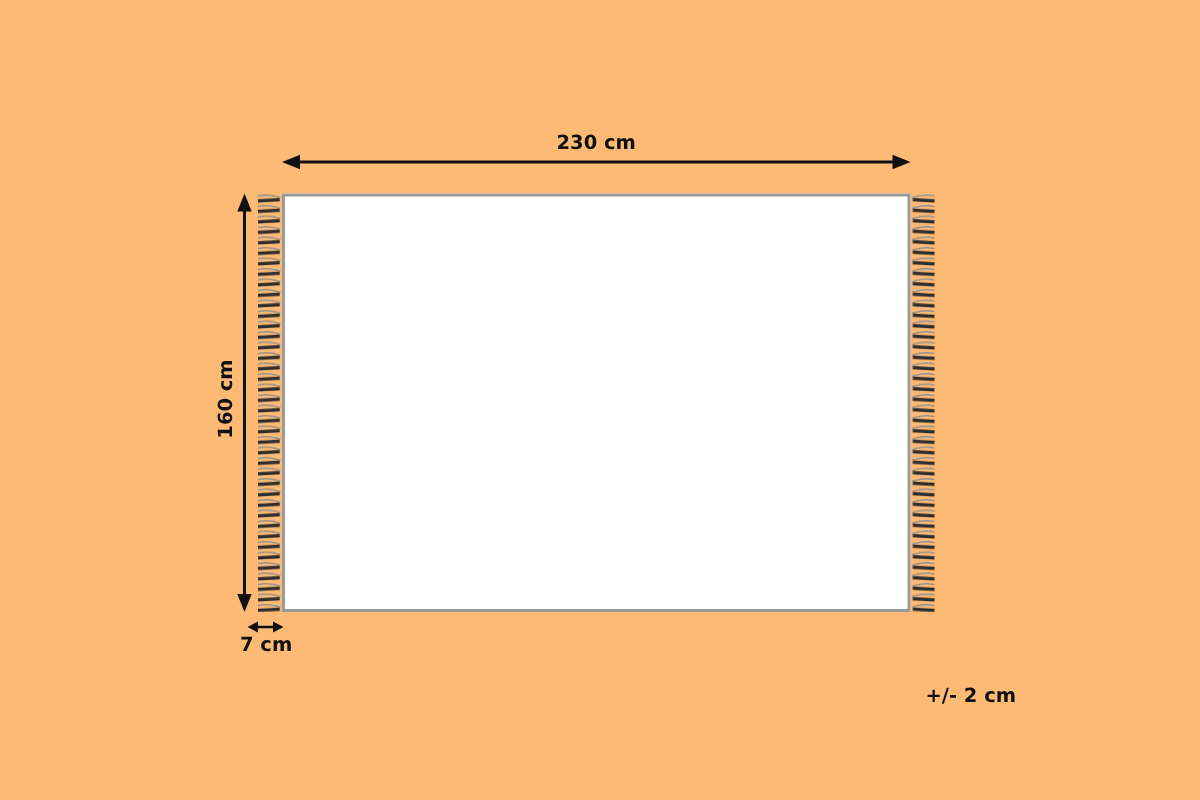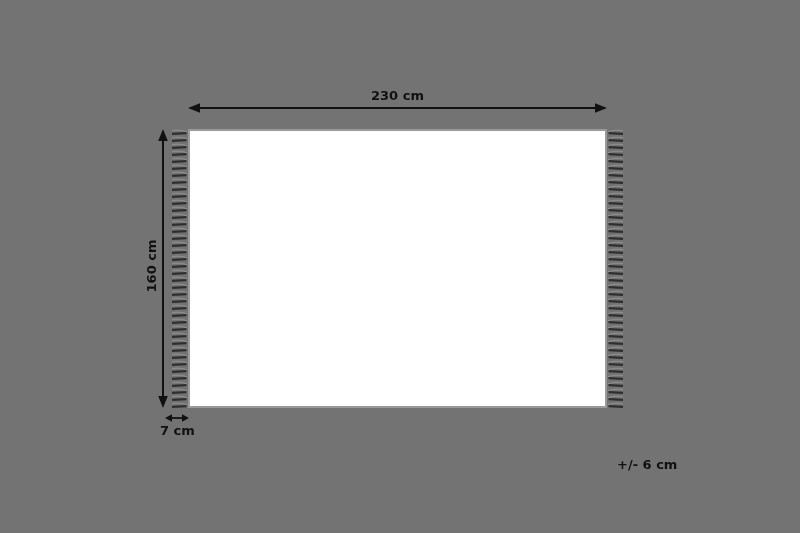--- a/index.html
+++ b/index.html
@@ -5,21 +5,21 @@
   html, body {
     margin: 0;
     padding: 0;
     background: #ffffff;
     font-family: "DejaVu Sans", "Liberation Sans", sans-serif;
   }
   .canvas {
     position: relative;
     width: 800px;
     height: 533px;
-    background: #737373;
+    background: #fdba74;
     overflow: hidden;
   }
   .rug {
     position: absolute;
     left: 188px;
     top: 129px;
     width: 419px;
     height: 279px;
     box-sizing: border-box;
     border: 2px solid #9a9a9a;
@@ -105,15 +105,15 @@
     <polygon points="0,5 7,1.3 7,8.7" fill="#111111"></polygon>
     <polygon points="24,5 17,1.3 17,8.7" fill="#111111"></polygon>
   </svg>
 
   <div class="dim-label label-width">230 cm</div>
 
   <div class="dim-label label-height">160 cm</div>
 
   <div class="dim-label label-fringe">7 cm</div>
 
-  <div class="dim-label label-tolerance">+/- 6 cm</div>
+  <div class="dim-label label-tolerance">+/- 2 cm</div>
 
 </div>
 
 </body></html>

